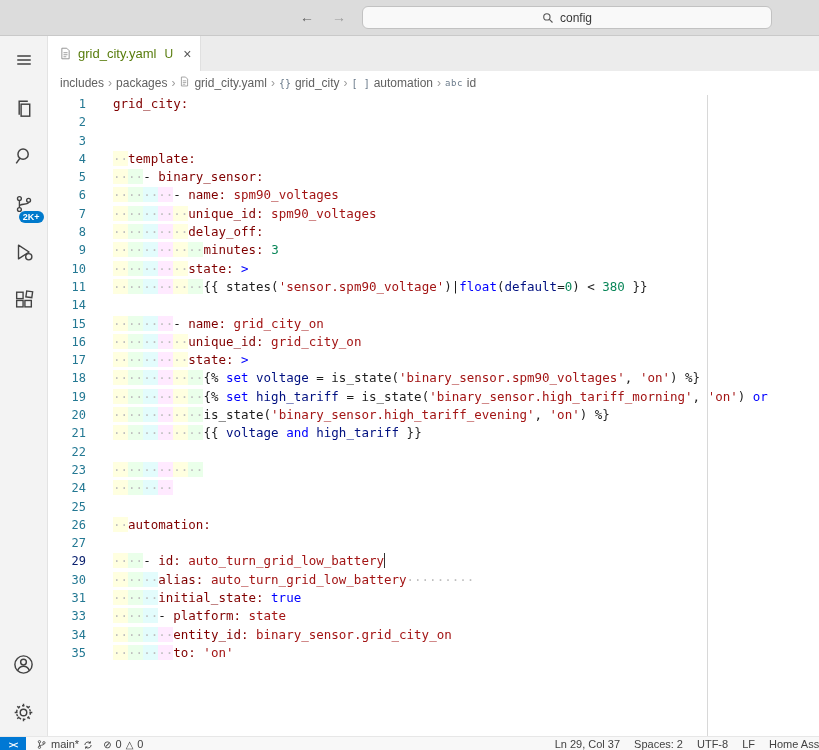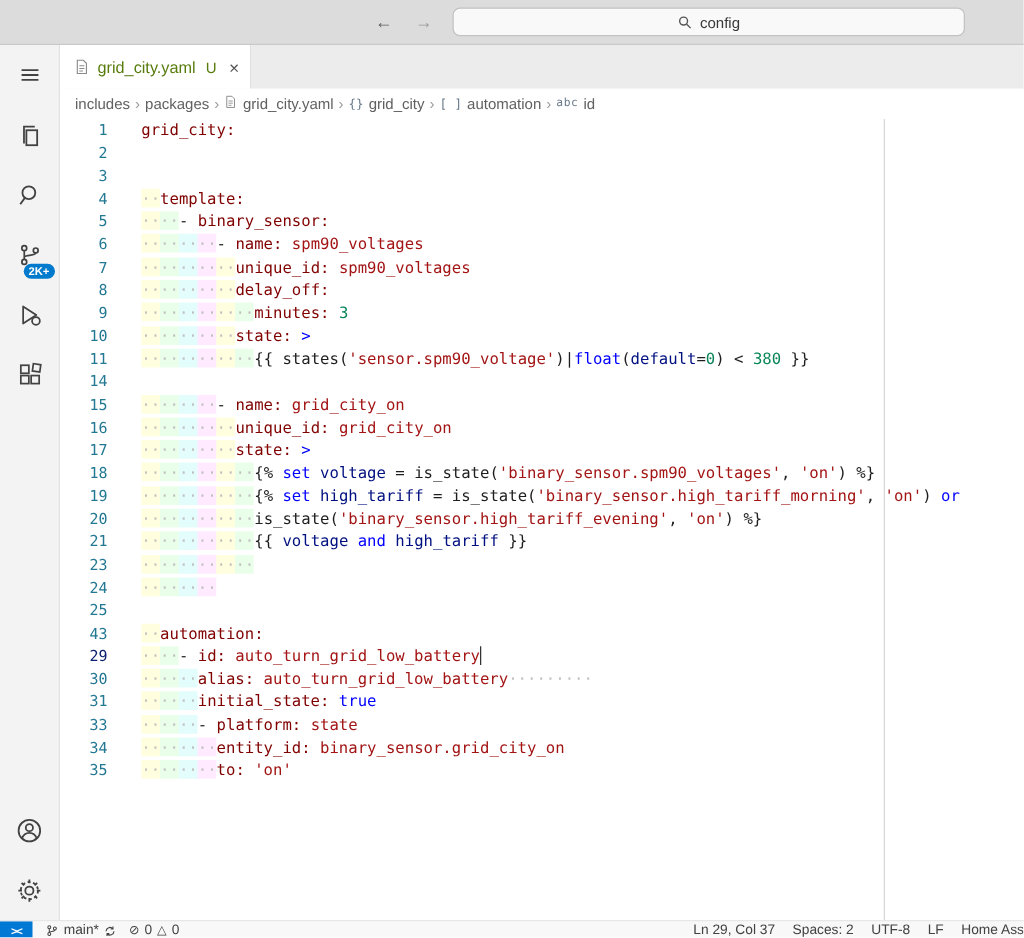--- a/index.html
+++ b/index.html
@@ -220,24 +220,26 @@
             <div class="row"><span class="ln">10</span><span class="codetext"><span class="ws" style="background: rgba(255, 255, 64, 0.16);">··</span><span class="ws" style="background: rgba(127, 255, 127, 0.16);">··</span><span class="ws" style="background: rgba(79, 236, 236, 0.16);">··</span><span class="ws" style="background: rgba(255, 127, 255, 0.16);">··</span><span class="ws" style="background: rgba(255, 255, 64, 0.16);">··</span><span class="c-k">state:</span><span class="c-d"> </span><span class="c-b">&gt;</span></span></div>
             <div class="row"><span class="ln">11</span><span class="codetext"><span class="ws" style="background: rgba(255, 255, 64, 0.16);">··</span><span class="ws" style="background: rgba(127, 255, 127, 0.16);">··</span><span class="ws" style="background: rgba(79, 236, 236, 0.16);">··</span><span class="ws" style="background: rgba(255, 127, 255, 0.16);">··</span><span class="ws" style="background: rgba(255, 255, 64, 0.16);">··</span><span class="ws" style="background: rgba(127, 255, 127, 0.16);">··</span><span class="c-d">{{ states(</span><span class="c-s">'sensor.spm90_voltage'</span><span class="c-d">)|</span><span class="c-b">float</span><span class="c-d">(</span><span class="c-v">default</span><span class="c-d">=</span><span class="c-n">0</span><span class="c-d">) &lt; </span><span class="c-n">380</span><span class="c-d"> }}</span></span></div>
             <div class="row"><span class="ln">14</span><span class="codetext"></span></div>
             <div class="row"><span class="ln">15</span><span class="codetext"><span class="ws" style="background: rgba(255, 255, 64, 0.16);">··</span><span class="ws" style="background: rgba(127, 255, 127, 0.16);">··</span><span class="ws" style="background: rgba(79, 236, 236, 0.16);">··</span><span class="ws" style="background: rgba(255, 127, 255, 0.16);">··</span><span class="c-d">- </span><span class="c-k">name:</span><span class="c-d"> </span><span class="c-s">grid_city_on</span></span></div>
             <div class="row"><span class="ln">16</span><span class="codetext"><span class="ws" style="background: rgba(255, 255, 64, 0.16);">··</span><span class="ws" style="background: rgba(127, 255, 127, 0.16);">··</span><span class="ws" style="background: rgba(79, 236, 236, 0.16);">··</span><span class="ws" style="background: rgba(255, 127, 255, 0.16);">··</span><span class="ws" style="background: rgba(255, 255, 64, 0.16);">··</span><span class="c-k">unique_id:</span><span class="c-d"> </span><span class="c-s">grid_city_on</span></span></div>
             <div class="row"><span class="ln">17</span><span class="codetext"><span class="ws" style="background: rgba(255, 255, 64, 0.16);">··</span><span class="ws" style="background: rgba(127, 255, 127, 0.16);">··</span><span class="ws" style="background: rgba(79, 236, 236, 0.16);">··</span><span class="ws" style="background: rgba(255, 127, 255, 0.16);">··</span><span class="ws" style="background: rgba(255, 255, 64, 0.16);">··</span><span class="c-k">state:</span><span class="c-d"> </span><span class="c-b">&gt;</span></span></div>
             <div class="row"><span class="ln">18</span><span class="codetext"><span class="ws" style="background: rgba(255, 255, 64, 0.16);">··</span><span class="ws" style="background: rgba(127, 255, 127, 0.16);">··</span><span class="ws" style="background: rgba(79, 236, 236, 0.16);">··</span><span class="ws" style="background: rgba(255, 127, 255, 0.16);">··</span><span class="ws" style="background: rgba(255, 255, 64, 0.16);">··</span><span class="ws" style="background: rgba(127, 255, 127, 0.16);">··</span><span class="c-d">{% </span><span class="c-b">set</span><span class="c-d"> </span><span class="c-v">voltage</span><span class="c-d"> = is_state(</span><span class="c-s">'binary_sensor.spm90_voltages'</span><span class="c-d">, </span><span class="c-s">'on'</span><span class="c-d">) %}</span></span></div>
             <div class="row"><span class="ln">19</span><span class="codetext"><span class="ws" style="background: rgba(255, 255, 64, 0.16);">··</span><span class="ws" style="background: rgba(127, 255, 127, 0.16);">··</span><span class="ws" style="background: rgba(79, 236, 236, 0.16);">··</span><span class="ws" style="background: rgba(255, 127, 255, 0.16);">··</span><span class="ws" style="background: rgba(255, 255, 64, 0.16);">··</span><span class="ws" style="background: rgba(127, 255, 127, 0.16);">··</span><span class="c-d">{% </span><span class="c-b">set</span><span class="c-d"> </span><span class="c-v">high_tariff</span><span class="c-d"> = is_state(</span><span class="c-s">'binary_sensor.high_tariff_morning'</span><span class="c-d">, </span><span class="c-s">'on'</span><span class="c-d">) </span><span class="c-b">or</span></span></div>
             <div class="row"><span class="ln">20</span><span class="codetext"><span class="ws" style="background: rgba(255, 255, 64, 0.16);">··</span><span class="ws" style="background: rgba(127, 255, 127, 0.16);">··</span><span class="ws" style="background: rgba(79, 236, 236, 0.16);">··</span><span class="ws" style="background: rgba(255, 127, 255, 0.16);">··</span><span class="ws" style="background: rgba(255, 255, 64, 0.16);">··</span><span class="ws" style="background: rgba(127, 255, 127, 0.16);">··</span><span class="c-d">is_state(</span><span class="c-s">'binary_sensor.high_tariff_evening'</span><span class="c-d">, </span><span class="c-s">'on'</span><span class="c-d">) %}</span></span></div>
             <div class="row"><span class="ln">21</span><span class="codetext"><span class="ws" style="background: rgba(255, 255, 64, 0.16);">··</span><span class="ws" style="background: rgba(127, 255, 127, 0.16);">··</span><span class="ws" style="background: rgba(79, 236, 236, 0.16);">··</span><span class="ws" style="background: rgba(255, 127, 255, 0.16);">··</span><span class="ws" style="background: rgba(255, 255, 64, 0.16);">··</span><span class="ws" style="background: rgba(127, 255, 127, 0.16);">··</span><span class="c-d">{{ </span><span class="c-v">voltage</span><span class="c-d"> </span><span class="c-b">and</span><span class="c-d"> </span><span class="c-v">high_tariff</span><span class="c-d"> }}</span></span></div>
+            <div class="row"><span class="ln">22</span><span class="codetext"></span></div>
             <div class="row"><span class="ln">23</span><span class="codetext"><span class="ws" style="background: rgba(255, 255, 64, 0.16);">··</span><span class="ws" style="background: rgba(127, 255, 127, 0.16);">··</span><span class="ws" style="background: rgba(79, 236, 236, 0.16);">··</span><span class="ws" style="background: rgba(255, 127, 255, 0.16);">··</span><span class="ws" style="background: rgba(255, 255, 64, 0.16);">··</span><span class="ws" style="background: rgba(127, 255, 127, 0.16);">··</span></span></div>
             <div class="row"><span class="ln">24</span><span class="codetext"><span class="ws" style="background: rgba(255, 255, 64, 0.16);">··</span><span class="ws" style="background: rgba(127, 255, 127, 0.16);">··</span><span class="ws" style="background: rgba(79, 236, 236, 0.16);">··</span><span class="ws" style="background: rgba(255, 127, 255, 0.16);">··</span></span></div>
             <div class="row"><span class="ln">25</span><span class="codetext"></span></div>
-            <div class="row"><span class="ln">43</span><span class="codetext"><span class="ws" style="background: rgba(255, 255, 64, 0.16);">··</span><span class="c-k">automation:</span></span></div>
+            <div class="row"><span class="ln">26</span><span class="codetext"><span class="ws" style="background: rgba(255, 255, 64, 0.16);">··</span><span class="c-k">automation:</span></span></div>
+            <div class="row"><span class="ln">27</span><span class="codetext"></span></div>
             <div class="row active"><span class="ln">29</span><span class="codetext"><span class="ws" style="background: rgba(255, 255, 64, 0.16);">··</span><span class="ws" style="background: rgba(127, 255, 127, 0.16);">··</span><span class="c-d">- </span><span class="c-k">id:</span><span class="c-d"> </span><span class="c-s">auto_turn_grid_low_battery</span><span class="cursor"></span></span></div>
             <div class="row"><span class="ln">30</span><span class="codetext"><span class="ws" style="background: rgba(255, 255, 64, 0.16);">··</span><span class="ws" style="background: rgba(127, 255, 127, 0.16);">··</span><span class="ws" style="background: rgba(79, 236, 236, 0.16);">··</span><span class="c-k">alias:</span><span class="c-d"> </span><span class="c-s">auto_turn_grid_low_battery</span><span class="ws">·········</span></span></div>
             <div class="row"><span class="ln">31</span><span class="codetext"><span class="ws" style="background: rgba(255, 255, 64, 0.16);">··</span><span class="ws" style="background: rgba(127, 255, 127, 0.16);">··</span><span class="ws" style="background: rgba(79, 236, 236, 0.16);">··</span><span class="c-k">initial_state:</span><span class="c-d"> </span><span class="c-b">true</span></span></div>
             <div class="row"><span class="ln">33</span><span class="codetext"><span class="ws" style="background: rgba(255, 255, 64, 0.16);">··</span><span class="ws" style="background: rgba(127, 255, 127, 0.16);">··</span><span class="ws" style="background: rgba(79, 236, 236, 0.16);">··</span><span class="c-d">- </span><span class="c-k">platform:</span><span class="c-d"> </span><span class="c-s">state</span></span></div>
             <div class="row"><span class="ln">34</span><span class="codetext"><span class="ws" style="background: rgba(255, 255, 64, 0.16);">··</span><span class="ws" style="background: rgba(127, 255, 127, 0.16);">··</span><span class="ws" style="background: rgba(79, 236, 236, 0.16);">··</span><span class="ws" style="background: rgba(255, 127, 255, 0.16);">··</span><span class="c-k">entity_id:</span><span class="c-d"> </span><span class="c-s">binary_sensor.grid_city_on</span></span></div>
             <div class="row"><span class="ln">35</span><span class="codetext"><span class="ws" style="background: rgba(255, 255, 64, 0.16);">··</span><span class="ws" style="background: rgba(127, 255, 127, 0.16);">··</span><span class="ws" style="background: rgba(79, 236, 236, 0.16);">··</span><span class="ws" style="background: rgba(255, 127, 255, 0.16);">··</span><span class="c-k">to:</span><span class="c-d"> </span><span class="c-s">'on'</span></span></div>
           </div>
       </div>
     </div>
   </div>

